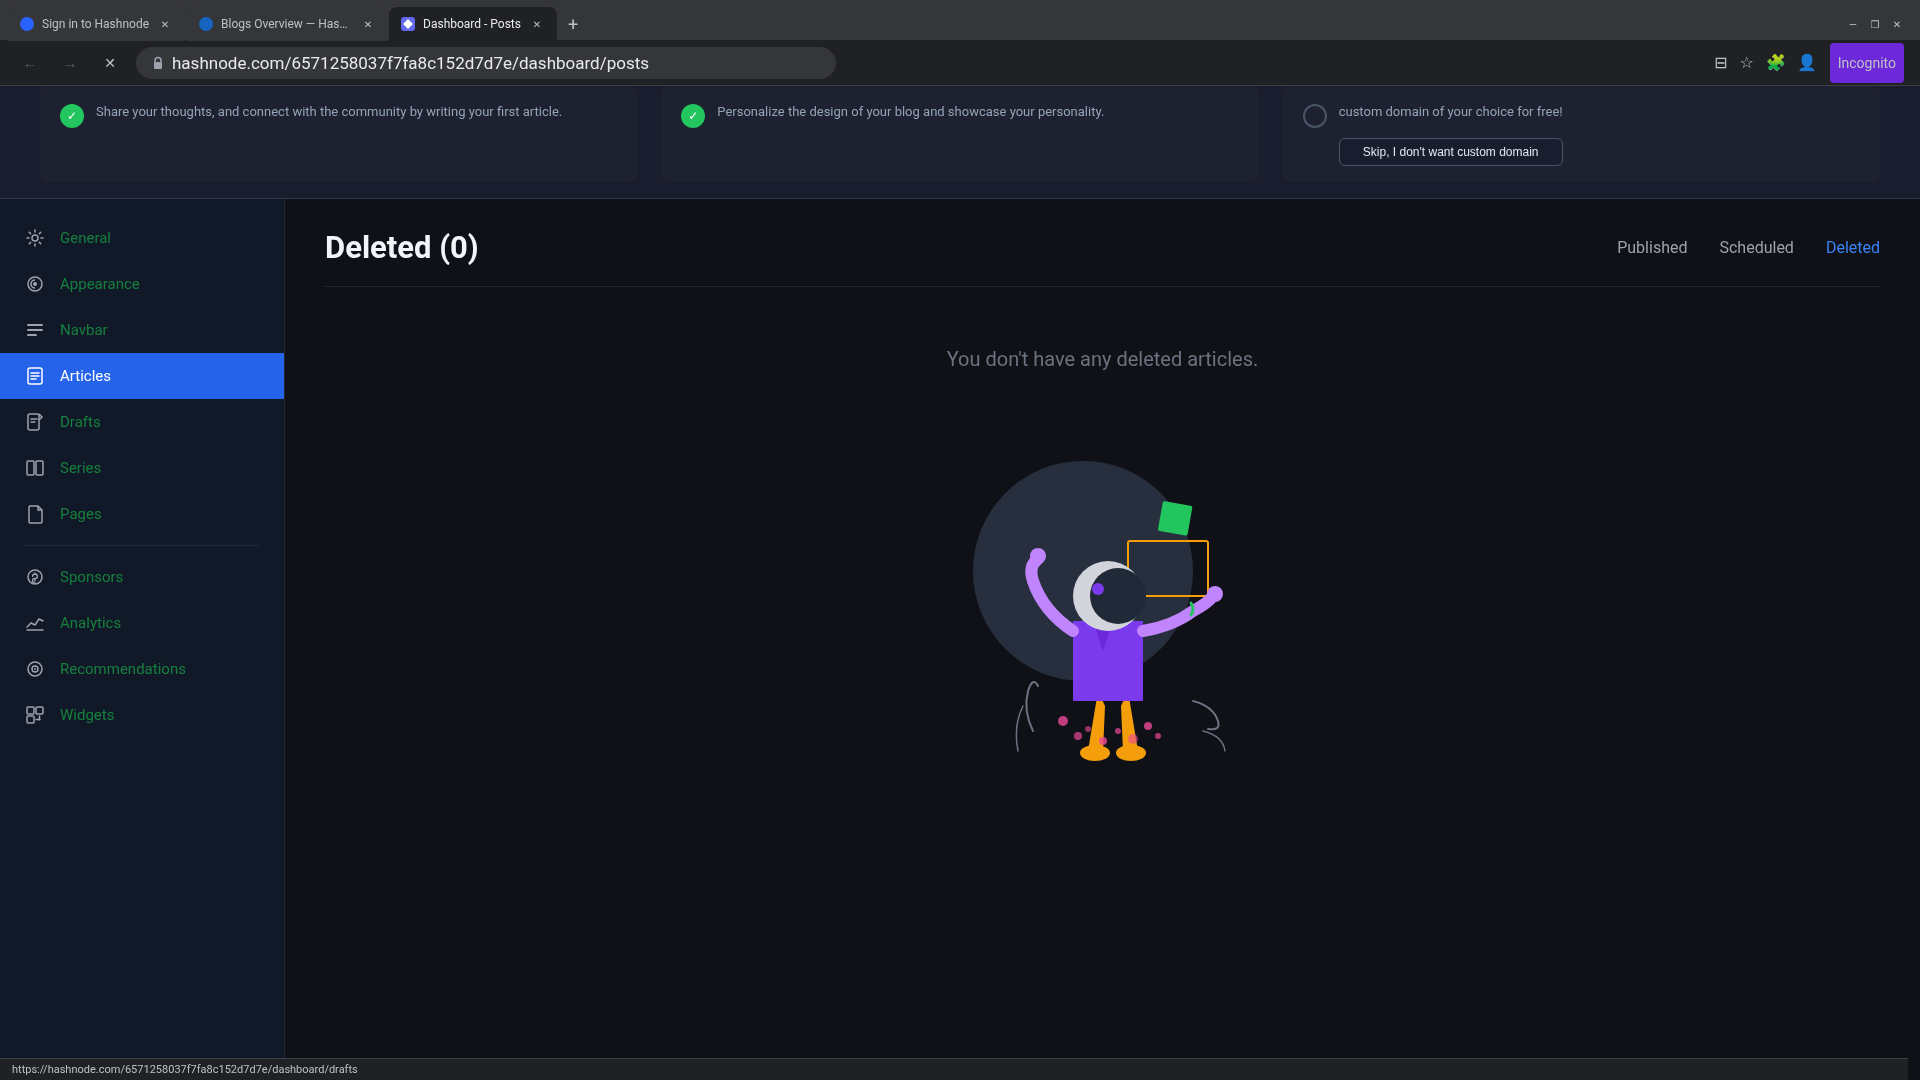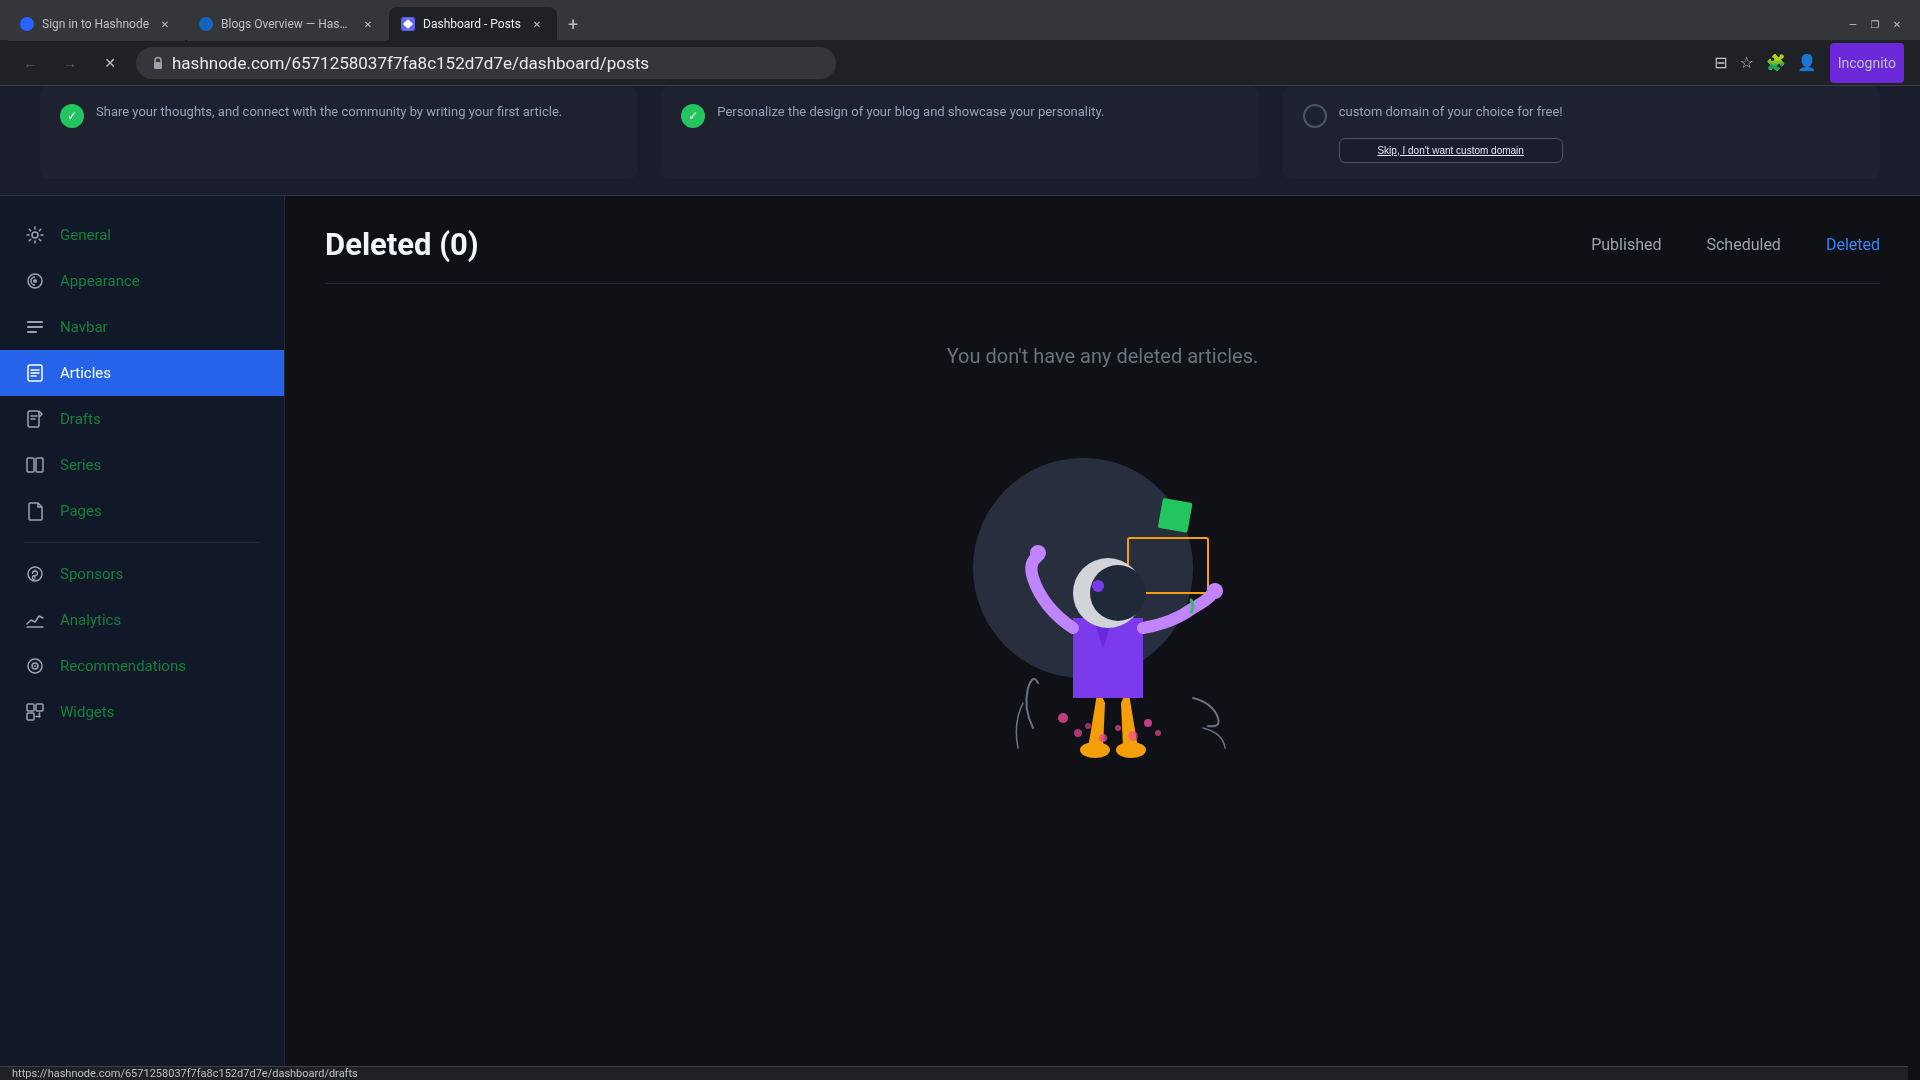--- a/index.html
+++ b/index.html
@@ -162,25 +162,24 @@
     .banner-text { font-size: 13px; color: #94a3b8; line-height: 1.5; }
     .banner-card.last {
       position: relative;
     }
     .skip-btn {
       background: #1a1d2e;
       border: 1px solid #4a5568;
       border-radius: 6px;
       padding: 6px 14px;
       color: #e2e8f0;
-      font-size: 10px;
+      font-size: 12px;
       cursor: pointer;
       white-space: nowrap;
       margin-top: 8px;
-      text-decoration: underline;
     }
 
     
     .main-layout {
       display: flex;
       height: calc(1080px - 86px - 80px);
     }
 
     
     .sidebar {
@@ -232,21 +231,21 @@
       justify-content: space-between;
       margin-bottom: 20px;
     }
     .page-title {
       font-size: 31px;
       font-weight: 700;
       color: #f1f5f9;
     }
     .tab-nav {
       display: flex;
-      gap: 45px;
+      gap: 32px;
       align-items: center;
     }
     .tab-nav-item {
       font-size: 16px;
       color: #9ca3af;
       cursor: pointer;
       padding: 4px 0;
       text-decoration: none;
     }
     .tab-nav-item.active {
@@ -279,21 +278,21 @@
       height: 360px;
       position: relative;
     }
 
     
     .status-bar {
       position: fixed;
       bottom: 0;
       left: 0;
       right: 12px;
-      height: 14px;
+      height: 22px;
       background: #202124;
       border-top: 1px solid #3c4043;
       display: flex;
       align-items: center;
       padding: 0 12px;
     }
     .status-text {
       font-size: 11px;
       color: #bdc1c6;
     }

